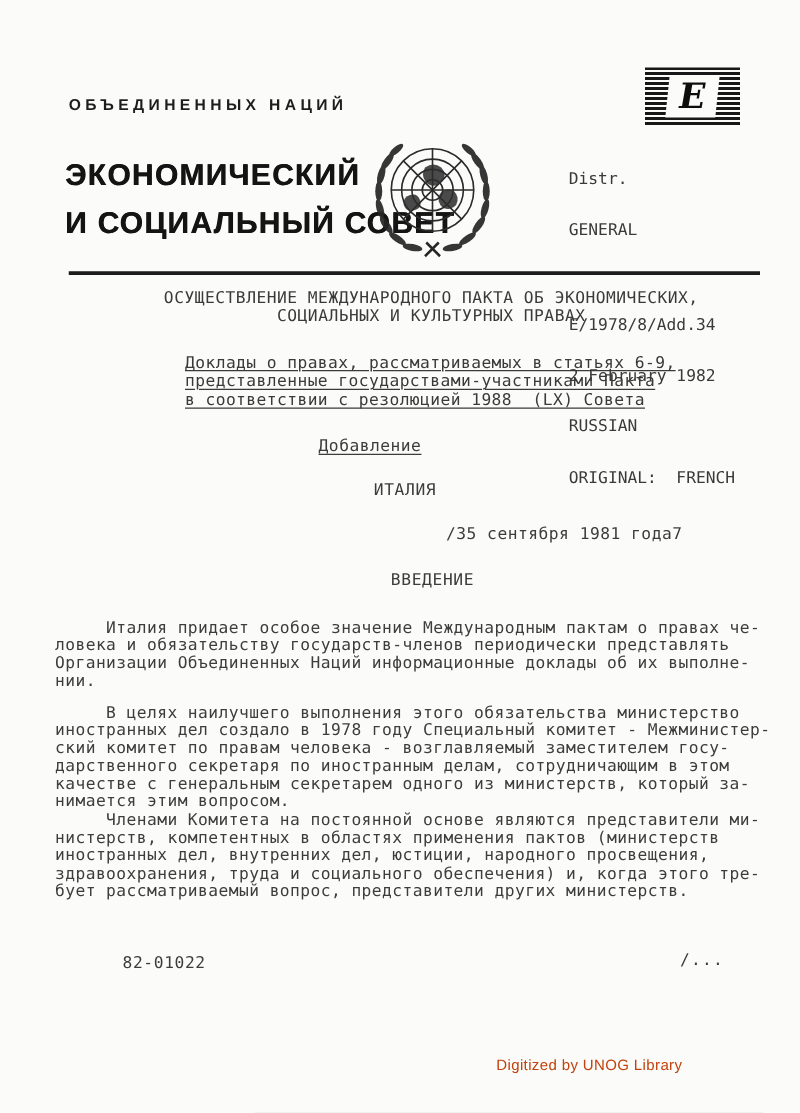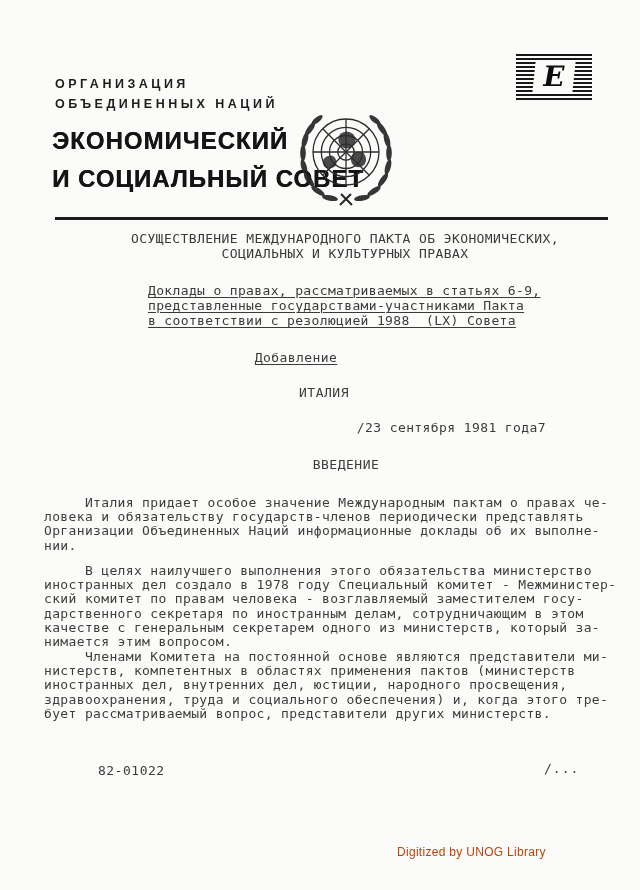--- a/index.html
+++ b/index.html
@@ -90,21 +90,20 @@
     font-family:"Liberation Sans", sans-serif; font-size:12px;
     color:#c2410c; letter-spacing:0.3px;text-align:center;
   }
 </style>
 </head>
 <body>
 
 <div class="page">
 
   <div class="org-block">
-    <div>ОРГАНИЗАЦИЯ</div>
     <div>ОБЪЕДИНЕННЫХ НАЦИЙ</div>
   </div>
 
   <div class="council-block">
     <div>ЭКОНОМИЧЕСКИЙ</div>
     <div>И СОЦИАЛЬНЫЙ СОВЕТ</div>
   </div>
 
   <div class="emblem">
     <svg width="112" height="100" viewBox="0 0 112 100">
@@ -148,31 +147,40 @@
       <path d="M50,97 L61,86 M62,97 L51,86" stroke="#262626" stroke-width="2" fill="none"></path>
     </svg>
   </div>
 
   <div class="stamp">
     <div class="stamp-center">
       <span class="stamp-letter">E</span>
     </div>
   </div>
 
+  <div class="distr-block">
+    <div>Distr.</div>
+    <div>GENERAL</div>
+    <div class="gap"></div>
+    <div>E/1978/8/Add.34</div>
+    <div>2 February 1982</div>
+    <div>RUSSIAN</div>
+    <div>ORIGINAL:  FRENCH</div>
+  </div>
 
   <div class="rule"></div>
 
   <div class="doc-title">ОСУЩЕСТВЛЕНИЕ МЕЖДУНАРОДНОГО ПАКТА ОБ ЭКОНОМИЧЕСКИХ,
 СОЦИАЛЬНЫХ И КУЛЬТУРНЫХ ПРАВАХ</div>
   <div class="doc-subtitle">Доклады о правах, рассматриваемых в статьях 6-9,
 представленные государствами-участниками Пакта
 в соответствии с резолюцией 1988  (LX) Совета</div>
   <div class="addendum">Добавление</div>
   <div class="country">ИТАЛИЯ</div>
-  <div class="date-line">/23 сентября 1981 года7</div>
+  <div class="date-line">/35 сентября 1981 года7</div>
   <div class="section-heading">ВВЕДЕНИЕ</div>
 
   <div class="para para-1">     Италия придает особое значение Международным пактам о правах че-
 ловека и обязательству государств-членов периодически представлять
 Организации Объединенных Наций информационные доклады об их выполне-
 нии.</div>
   <div class="para para-2">     В целях наилучшего выполнения этого обязательства министерство
 иностранных дел создало в 1978 году Специальный комитет - Межминистер-
 ский комитет по правам человека - возглавляемый заместителем госу-
 дарственного секретаря по иностранным делам, сотрудничающим в этом

